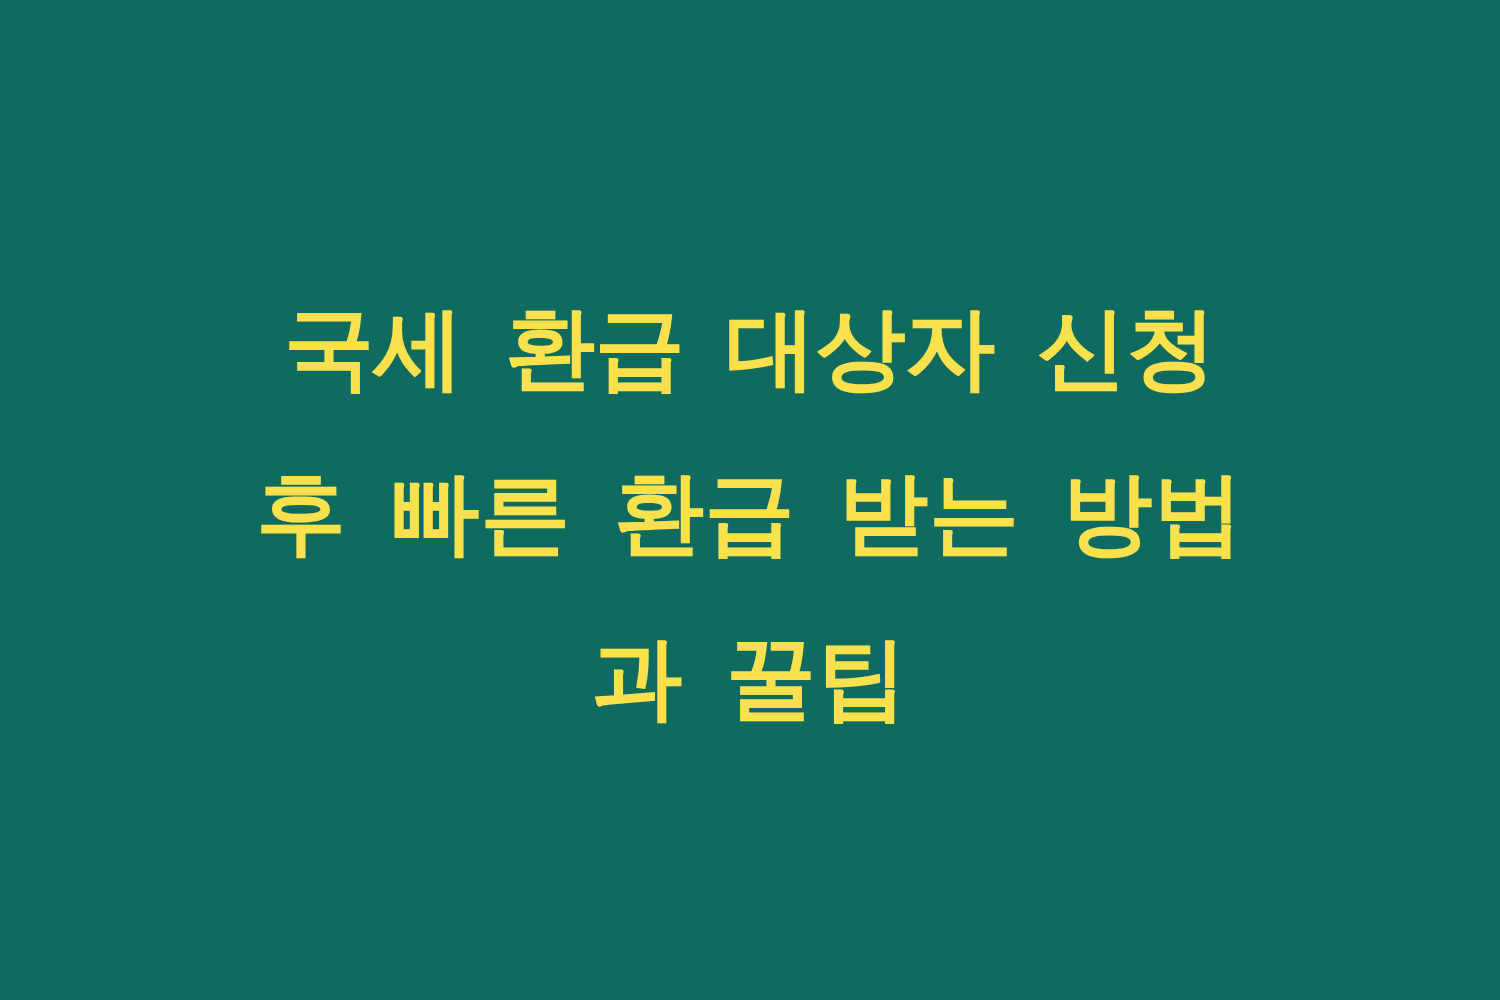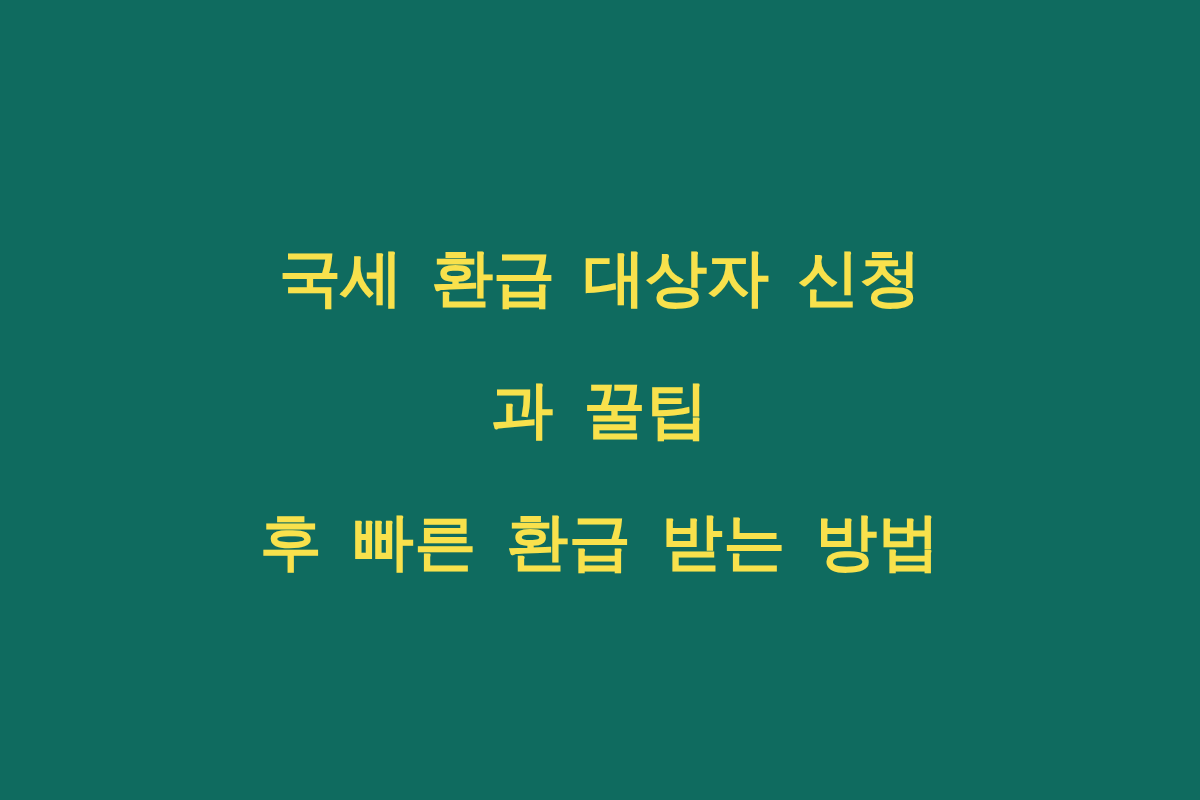--- a/index.html
+++ b/index.html
@@ -32,21 +32,21 @@
     text-align: center;
     margin-top: 20px;
     user-select: none;
   }
 
   .headline-line {
     display: block;
     color: #f8e14c;
     font-family: "DejaVu Sans", "Liberation Sans", sans-serif;
     font-weight: 700;
-    font-size: 62px;
+    font-size: 72px;
     line-height: 132px;
     letter-spacing: 0.005em;
     word-spacing: 0.12em;
     white-space: nowrap;
     -webkit-font-smoothing: antialiased;
   }
 
   
   .headline-line.line-1 { letter-spacing: -0.004em; }
   .headline-line.line-2 { letter-spacing: 0.008em; }
@@ -54,19 +54,19 @@
 </style>
 </head>
 <body>
 
 <div id="thumbnail-canvas">
 
   <div id="headline-block">
 
     <span class="headline-line line-1">국세 환급 대상자 신청</span>
 
+    <span class="headline-line line-2">후 빠른 환급 받는 방법</span>
+
     <span class="headline-line line-3">과 꿀팁</span>
-
-    <span class="headline-line line-2">후 빠른 환급 받는 방법</span>
 
   </div>
 
 </div>
 
 </body></html>

